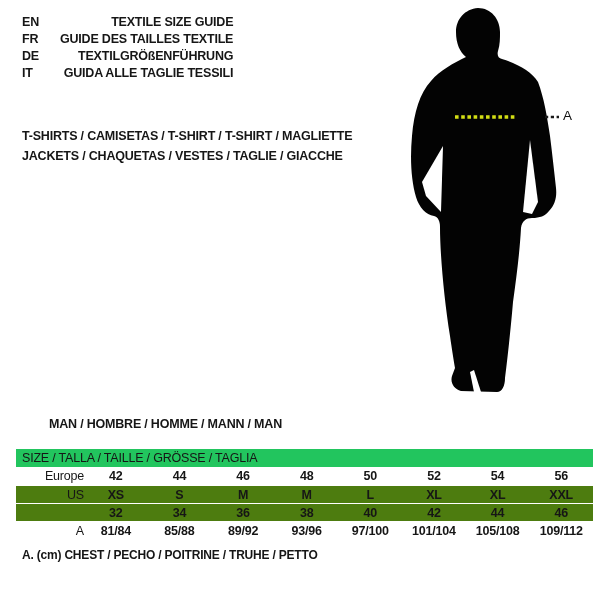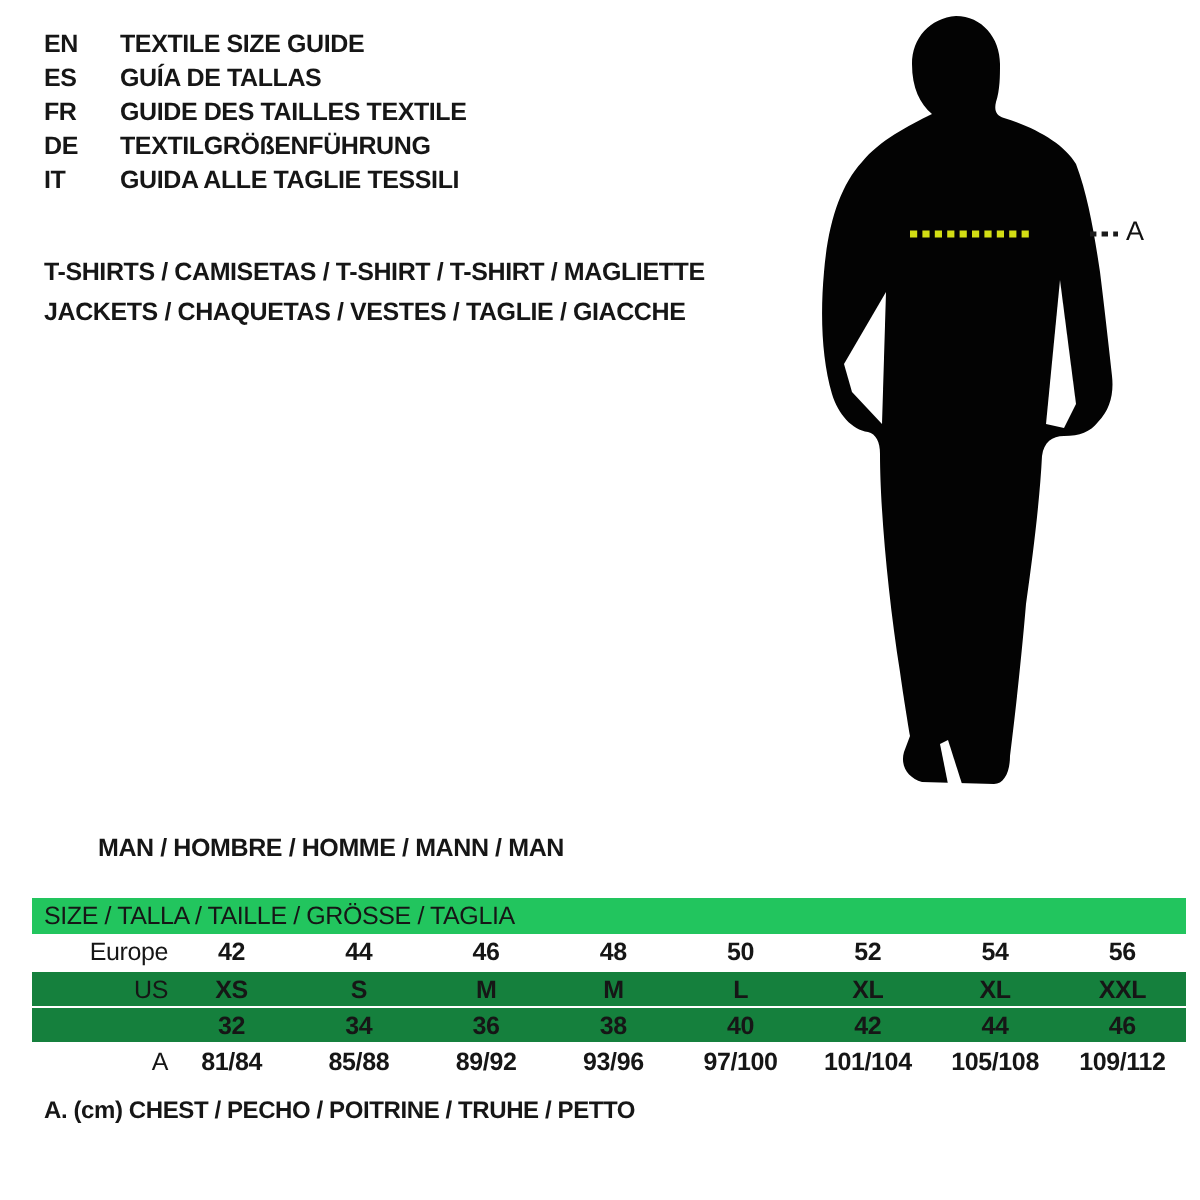--- a/index.html
+++ b/index.html
@@ -6,21 +6,21 @@
   html,body { width:600px; height:600px; }
   body {
     position:relative;
     background:#ffffff;
     font-family:"Liberation Sans", sans-serif;
     color:#161616;
     overflow:hidden;
   }
   
   .lang-list { position:absolute; left:22px; top:13px; }
-  .lang-row { display:flex; height:17px; align-items:center; }
+  .lang-row { display:flex; height:17px; align-items:center;justify-content:space-between; }
   .lang-row .code {
     width:38px; font-weight:700; font-size:12.5px; letter-spacing:-0.2px;
   }
   .lang-row .label {
     font-weight:700; font-size:12.5px; letter-spacing:-0.2px;
   }
   
   .categories { position:absolute; left:22px; top:126px; }
   .category-line {
     height:20px; line-height:20px; font-weight:700; font-size:12.5px; letter-spacing:-0.2px;
@@ -42,38 +42,34 @@
   .t-header {
     background:#22c55e; height:18px; line-height:18px; padding-left:6px;
   }
   .t-row {
     display:grid; grid-template-columns:68px repeat(8,1fr);
     height:18px; line-height:18px;
   }
   .t-row.first { height:19px; line-height:19px; }
   .t-row .rlabel { padding-left:6px; text-align:right; }
   .t-row .cell { text-align:center;font-weight:bold; }
-  .t-row.shaded { background:#15803d; border-bottom:1px solid #ffffff; }
+  .t-row.shaded { background:#4d7c0f; border-bottom:1px solid #ffffff; }
   
   .footnote {
     position:absolute; left:22px; top:548px;
     font-weight:700; font-size:12px; letter-spacing:-0.2px;
   }
 </style>
 </head>
 <body>
 
 <div class="lang-list">
   <div class="lang-row">
     <span class="code">EN</span>
     <span class="label">TEXTILE SIZE GUIDE</span>
-  </div>
-  <div class="lang-row">
-    <span class="code">ES</span>
-    <span class="label">GUÍA DE TALLAS</span>
   </div>
   <div class="lang-row">
     <span class="code">FR</span>
     <span class="label">GUIDE DES TAILLES TEXTILE</span>
   </div>
   <div class="lang-row">
     <span class="code">DE</span>
     <span class="label">TEXTILGRÖßENFÜHRUNG</span>
   </div>
   <div class="lang-row">

